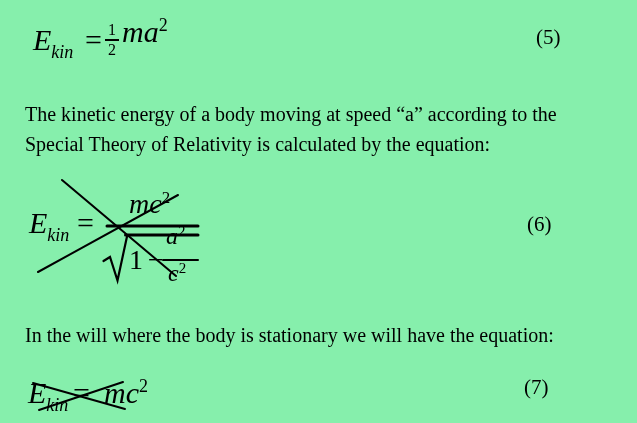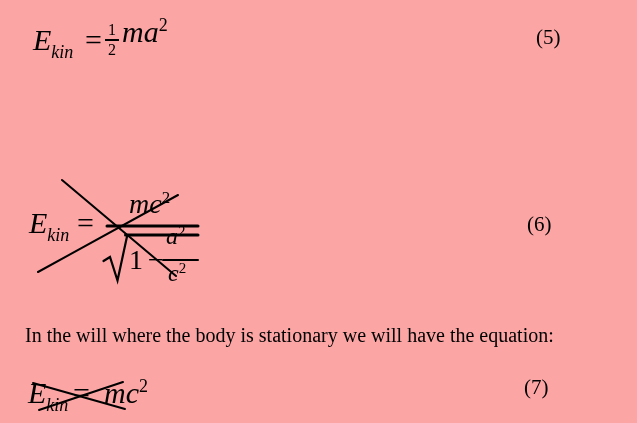--- a/index.html
+++ b/index.html
@@ -1,20 +1,20 @@
 <!DOCTYPE html>
 <html><head>
 <meta charset="utf-8">
 <style>
   html, body { margin: 0; padding: 0; background: #ffffff; }
   .page {
     position: relative;
     width: 637px;
     height: 423px;
-    background: #fca5a5;
+    background: #86efac;
     overflow: hidden;
     font-family: "Liberation Serif", serif;
     color: #000000;
   }
   .para {
     position: absolute;
     left: 25px;
     margin: 0;
     font-size: 20px;
     line-height: 30px;
@@ -73,20 +73,24 @@
     <span class="tok fs30 up" style="left:85px; top:25px;">=</span>
     <span class="sfrac" style="left:105px; top:22px;">
       <span class="sfd">1</span>
       <span class="sfbar"></span>
       <span class="sfd">2</span>
     </span>
     <span class="tok fs30" style="left:122px; top:17px;"><span>ma</span><span class="sup">2</span></span>
     <span class="eqnum" style="left:536px; top:27px;">(5)</span>
   </section>
 
+  <p class="para" style="top:99px;">
+    <span class="pline">The kinetic energy of a body moving at speed “a” according to the</span>
+    <span class="pline">Special Theory of Relativity is calculated by the equation:</span>
+  </p>
 
   <section>
     <span class="tok fs30" style="left:29px; top:208px;"><span>E</span><span class="sub">kin</span></span>
     <span class="tok fs30 up" style="left:77px; top:208px;">=</span>
     <span class="tok fs28" style="left:129px; top:190px;"><span>mc</span><span class="supm">2</span></span>
     <span class="tok fs28 up" style="left:129px; top:246px;">1</span>
     <span class="tok fs28 up" style="left:148px; top:246px;">−</span>
     <span class="tok fs24" style="left:166px; top:224px;"><span>a</span><span class="sups">2</span></span>
     <span class="tok fs24" style="left:168px; top:261px;"><span>c</span><span class="sups">2</span></span>
     <span class="eqnum" style="left:527px; top:214px;">(6)</span>

